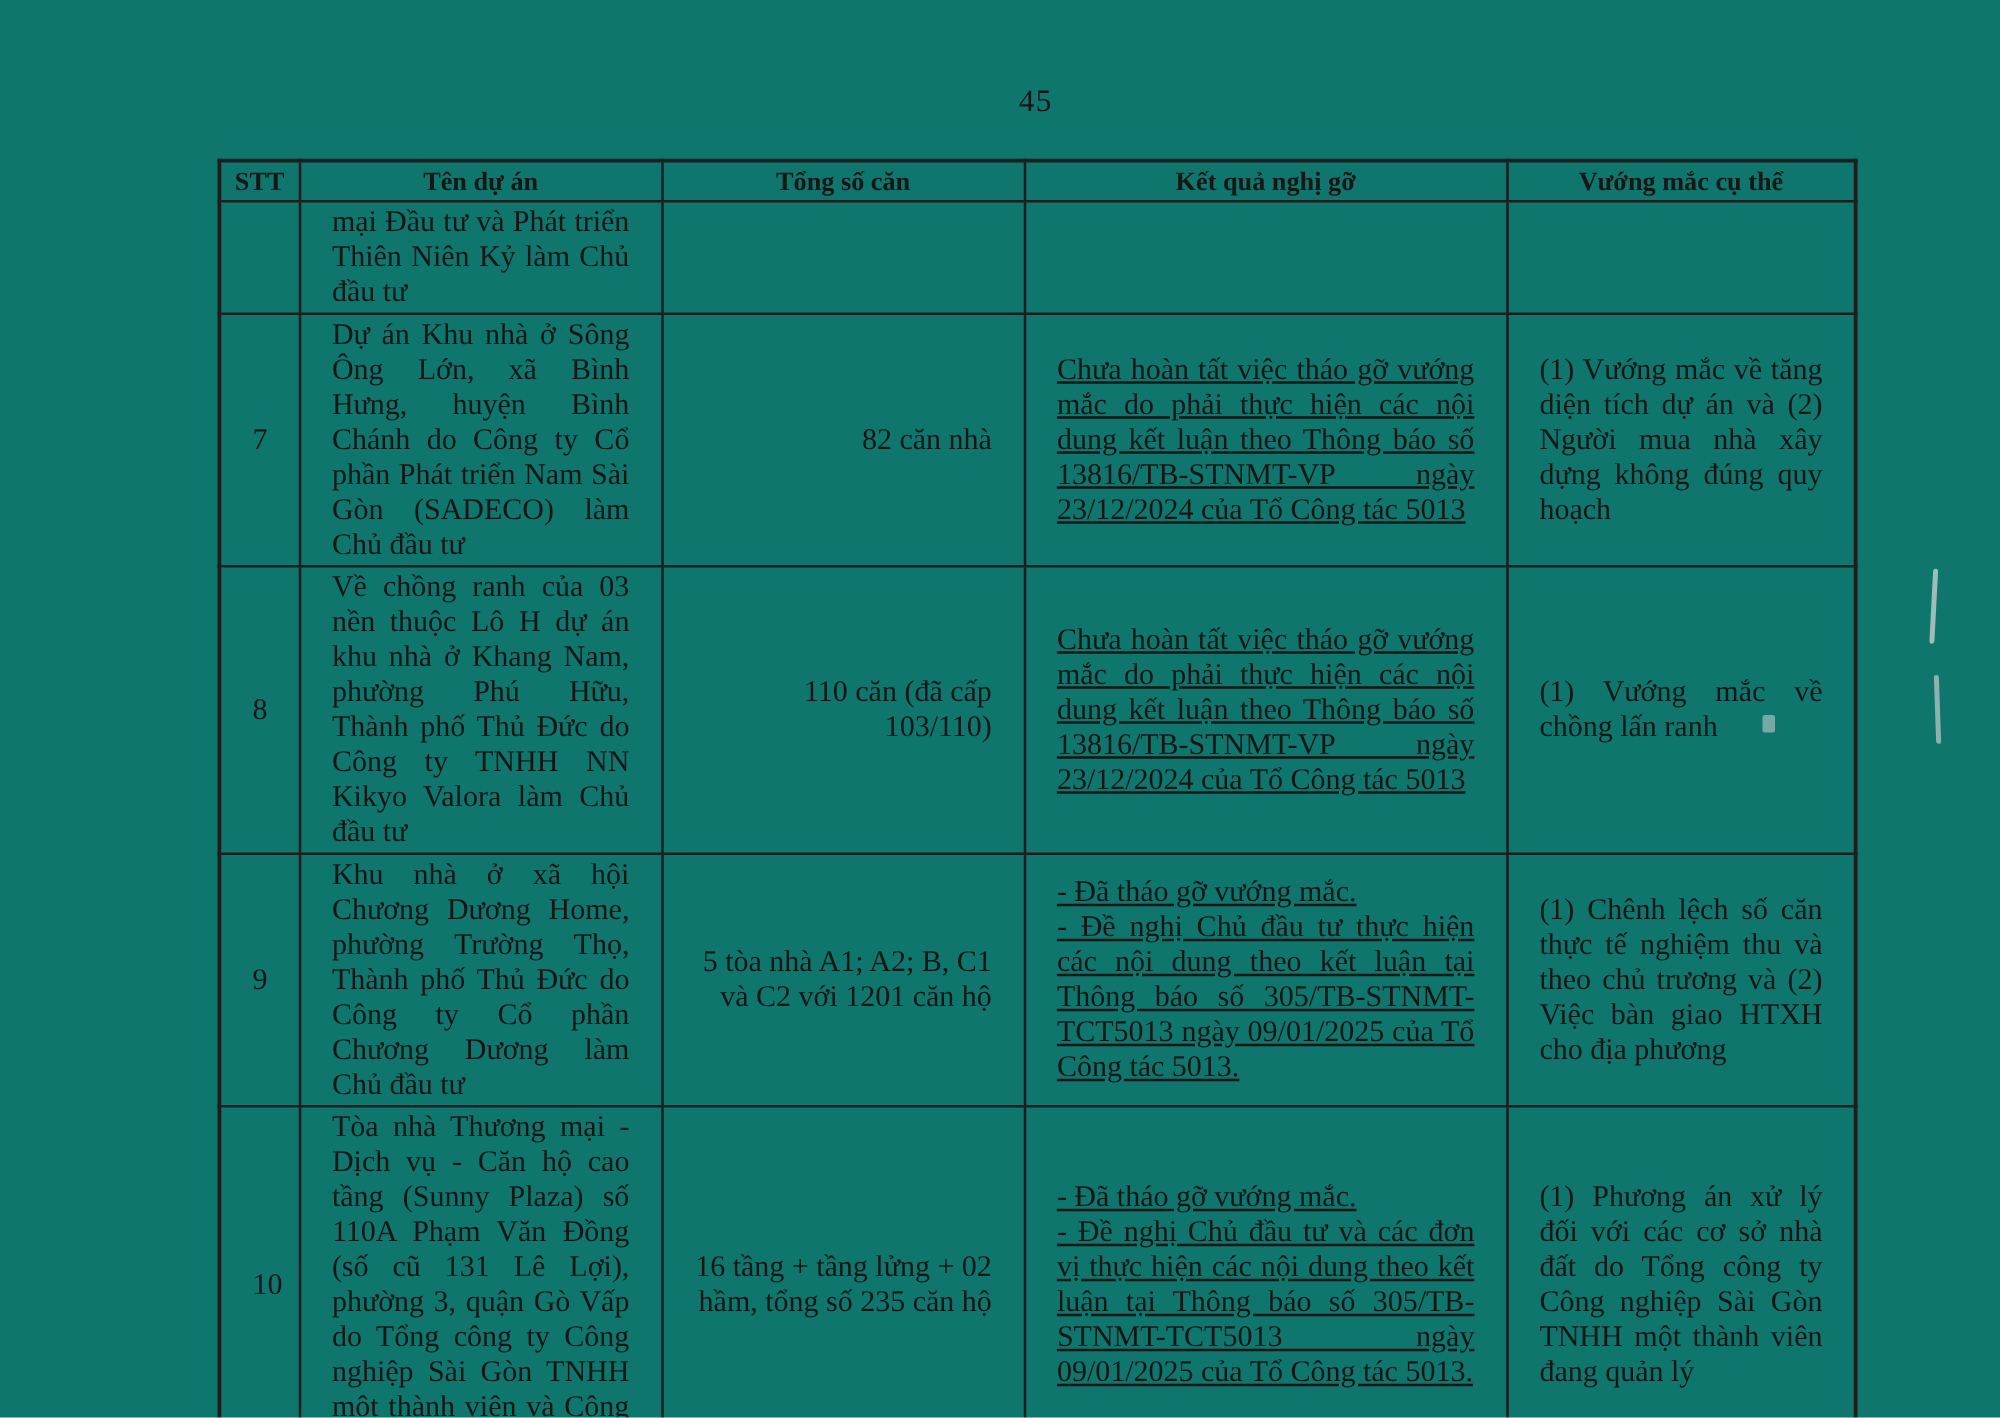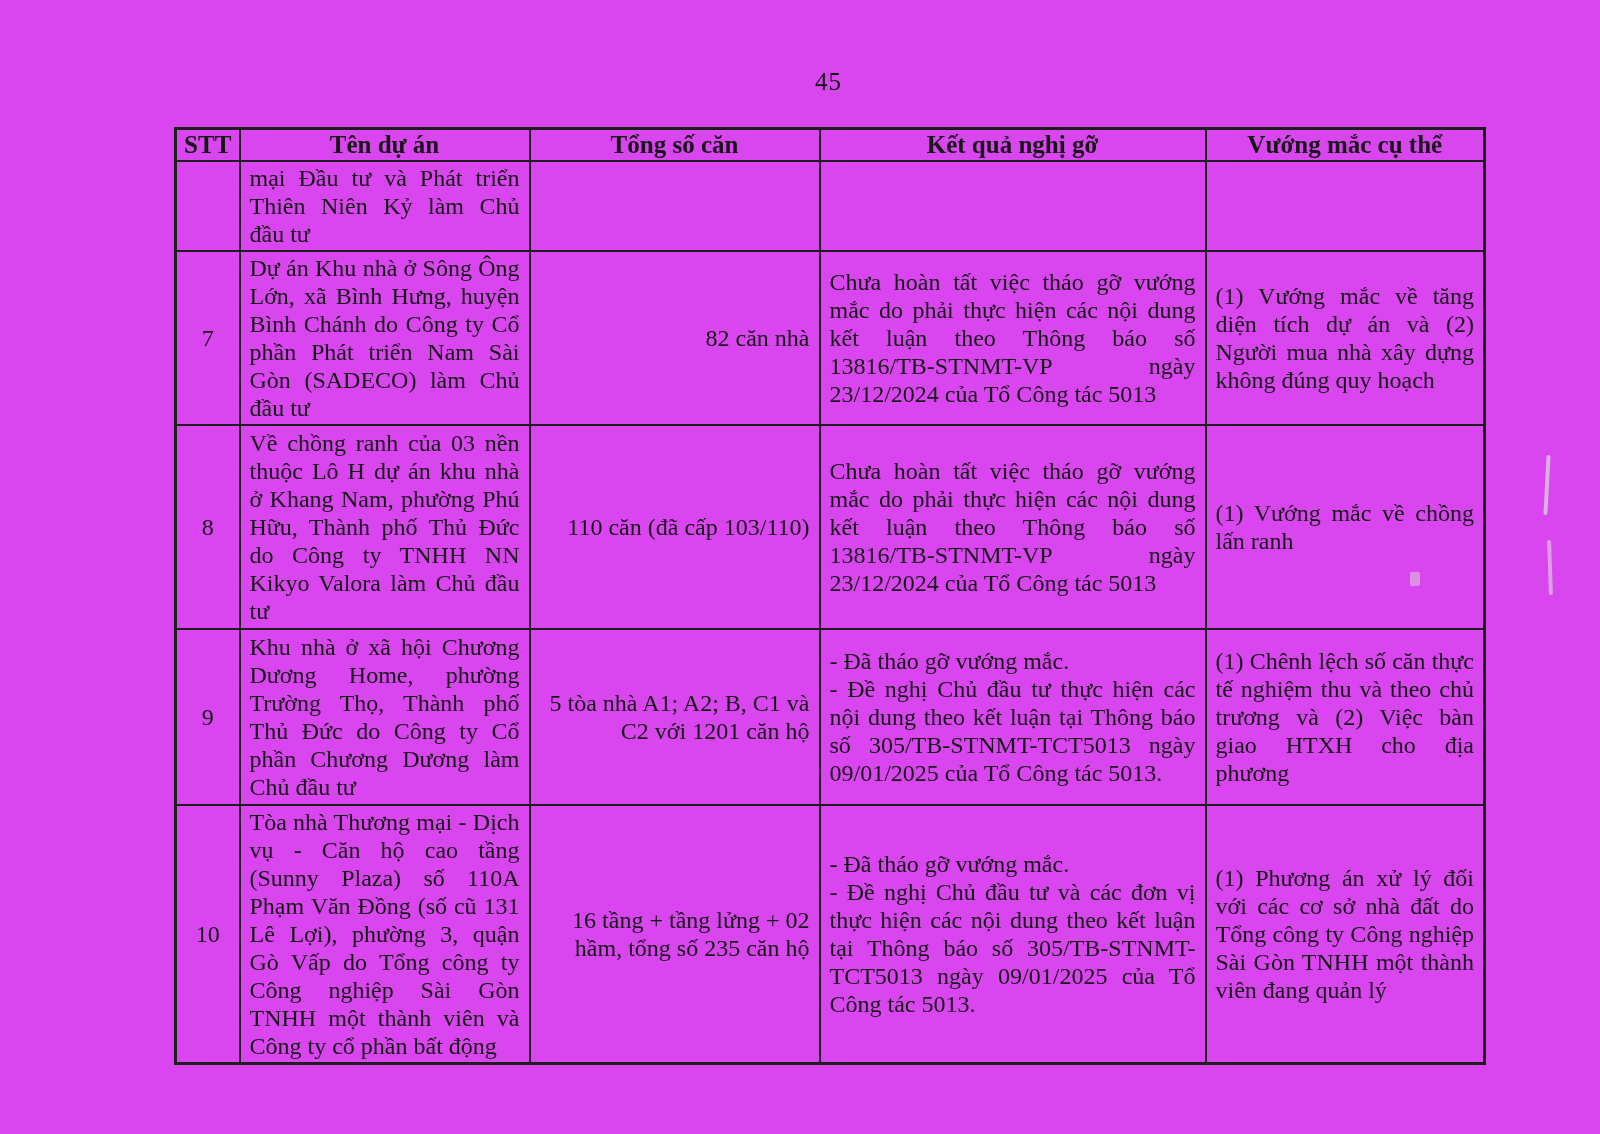--- a/index.html
+++ b/index.html
@@ -4,21 +4,21 @@
 <style>
   html, body {
     margin: 0;
     padding: 0;
     background: #e8e8e8;
   }
   #page {
     position: relative;
     width: 1600px;
     height: 1134px;
-    background: #d946ef;
+    background: #0f766e;
     overflow: hidden;
     font-family: "Liberation Serif", "DejaVu Serif", serif;
     color: #161616;
   }
   #page-number {
     position: absolute;
     top: 68px;
     left: 174px;
     width: 1309px;
     text-align: center;
@@ -31,48 +31,49 @@
     left: 174px;
     width: 1309px;
     border-collapse: collapse;
     table-layout: fixed;
     border: 3px solid #1d1d1d;
     font-size: 24px;
     line-height: 28px;
   }
   #doc-table td, #doc-table th {
     border: 2px solid #1d1d1d;
-    padding: 2px 9px;
+    padding: 2px 25px;
     vertical-align: middle;
     overflow: hidden;
   }
   #doc-table th {
     font-weight: bold;
     text-align: center;
     padding: 1px 4px;
-    font-size: 25px;
+    font-size: 21px;
   }
   td.c-stt {
     text-align: center;
     vertical-align: middle;
   }
   td.c-name {
     text-align: justify;
     vertical-align: top;
     padding: 3px 9px 3px 10px;
   }
   td.c-units {
     text-align: right;
     padding-left: 11px;
     padding-right: 14px;
   }
   td.c-result {
     text-align: justify;
     padding-left: 12px;
     padding-right: 12px;
+    text-decoration: underline;
   }
   td.c-obstacle {
     text-align: justify;
     padding-left: 10px;
     padding-right: 10px;
   }
   .prelines {
     white-space: pre-line;
   }
   

